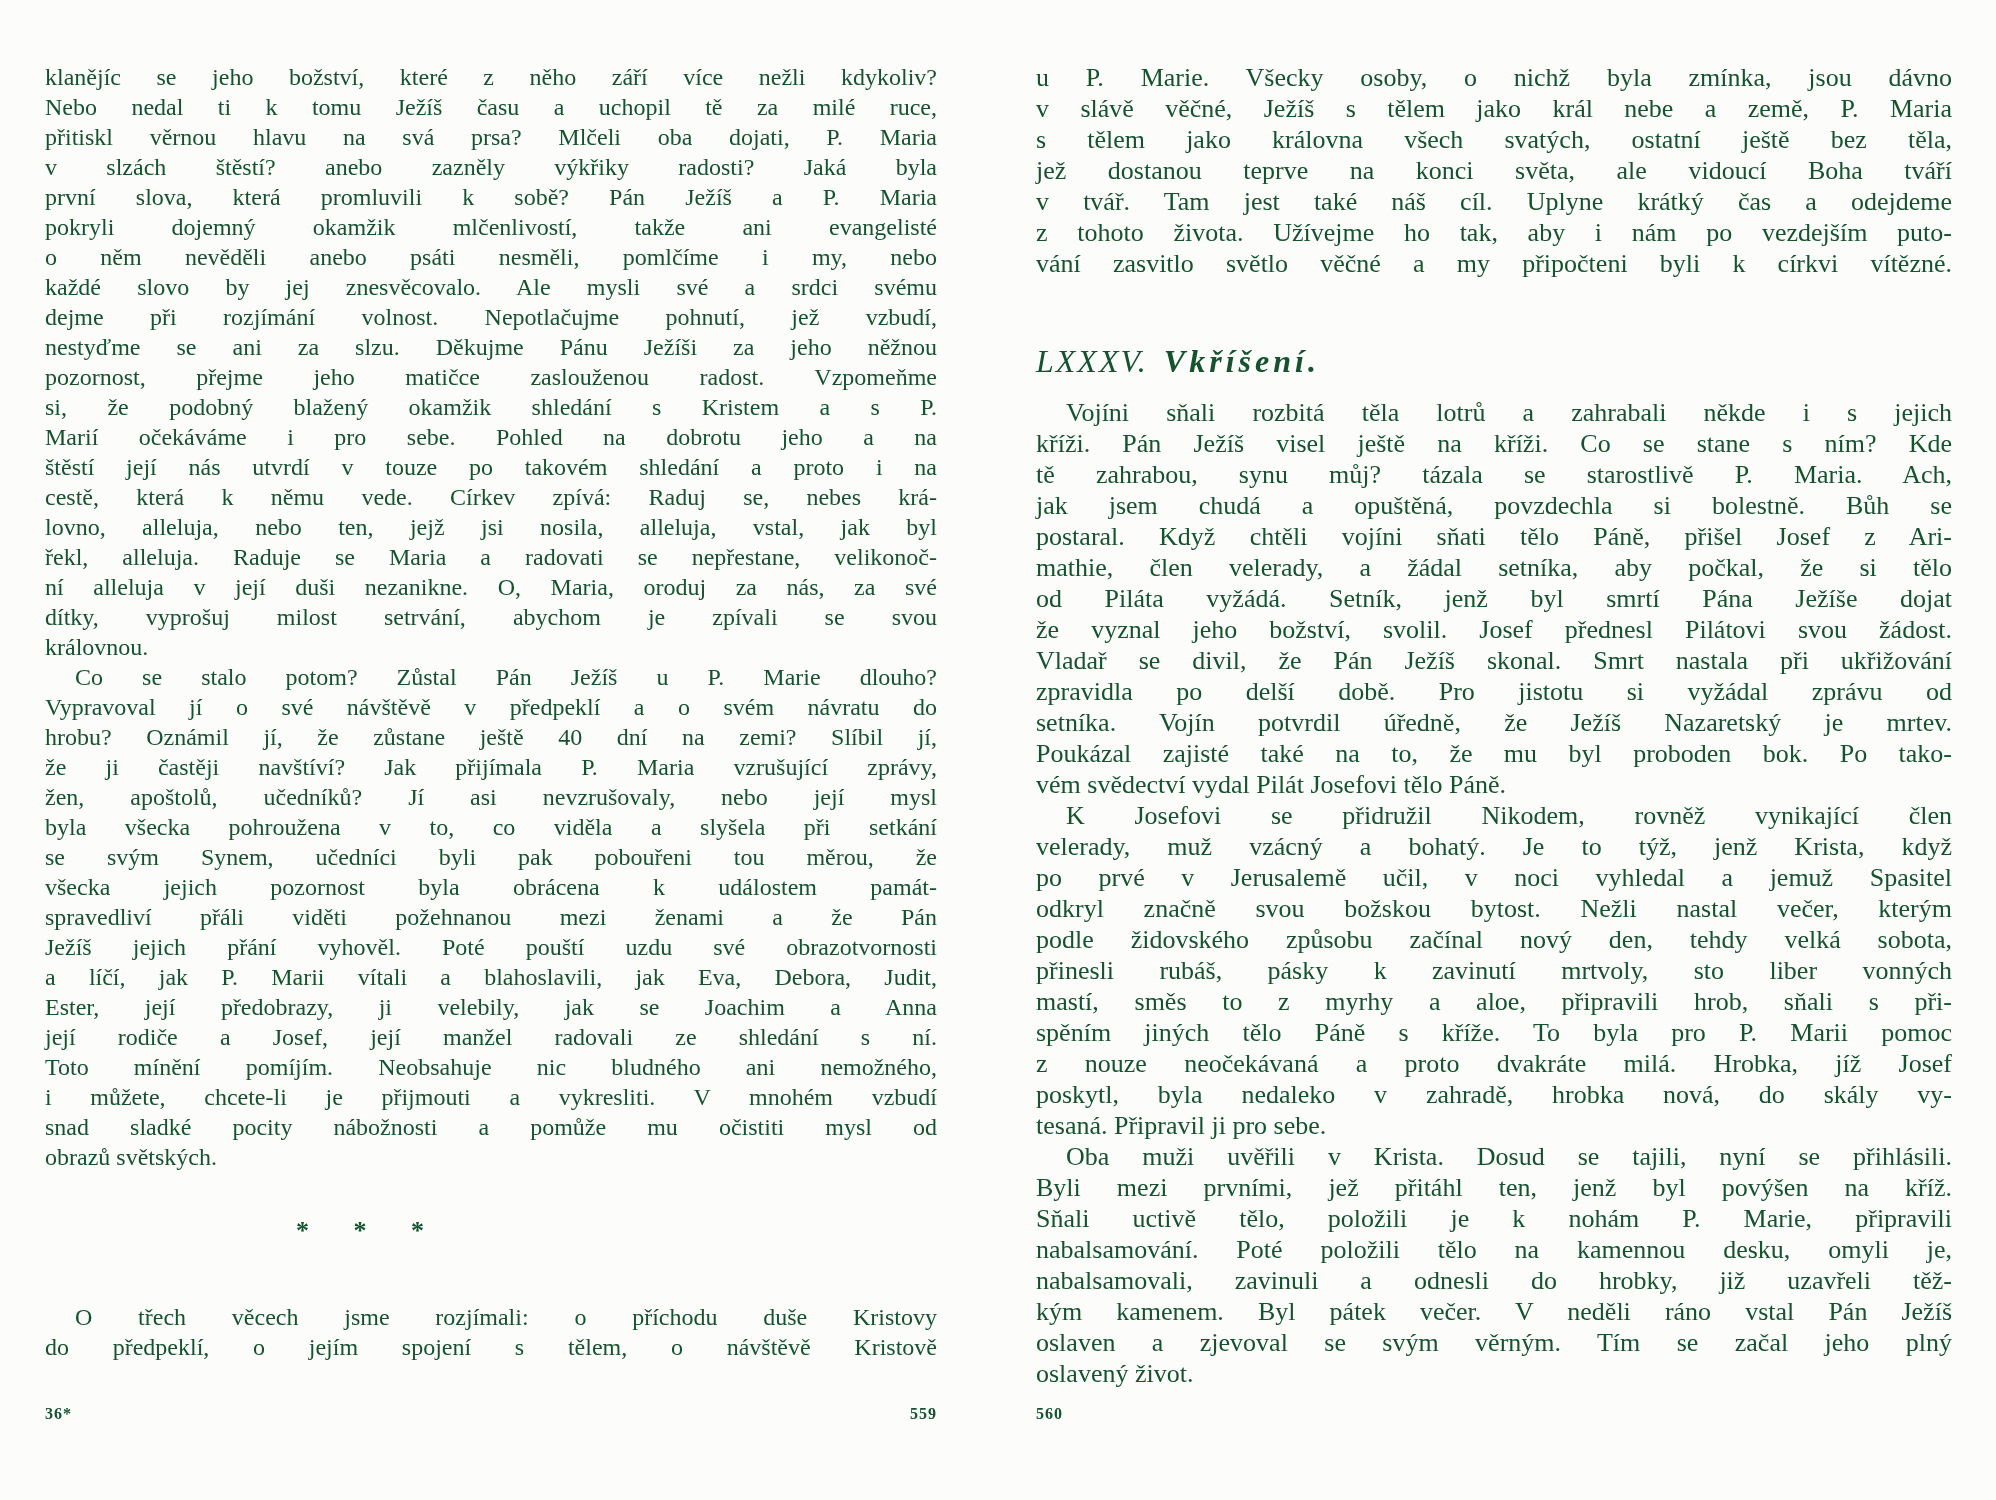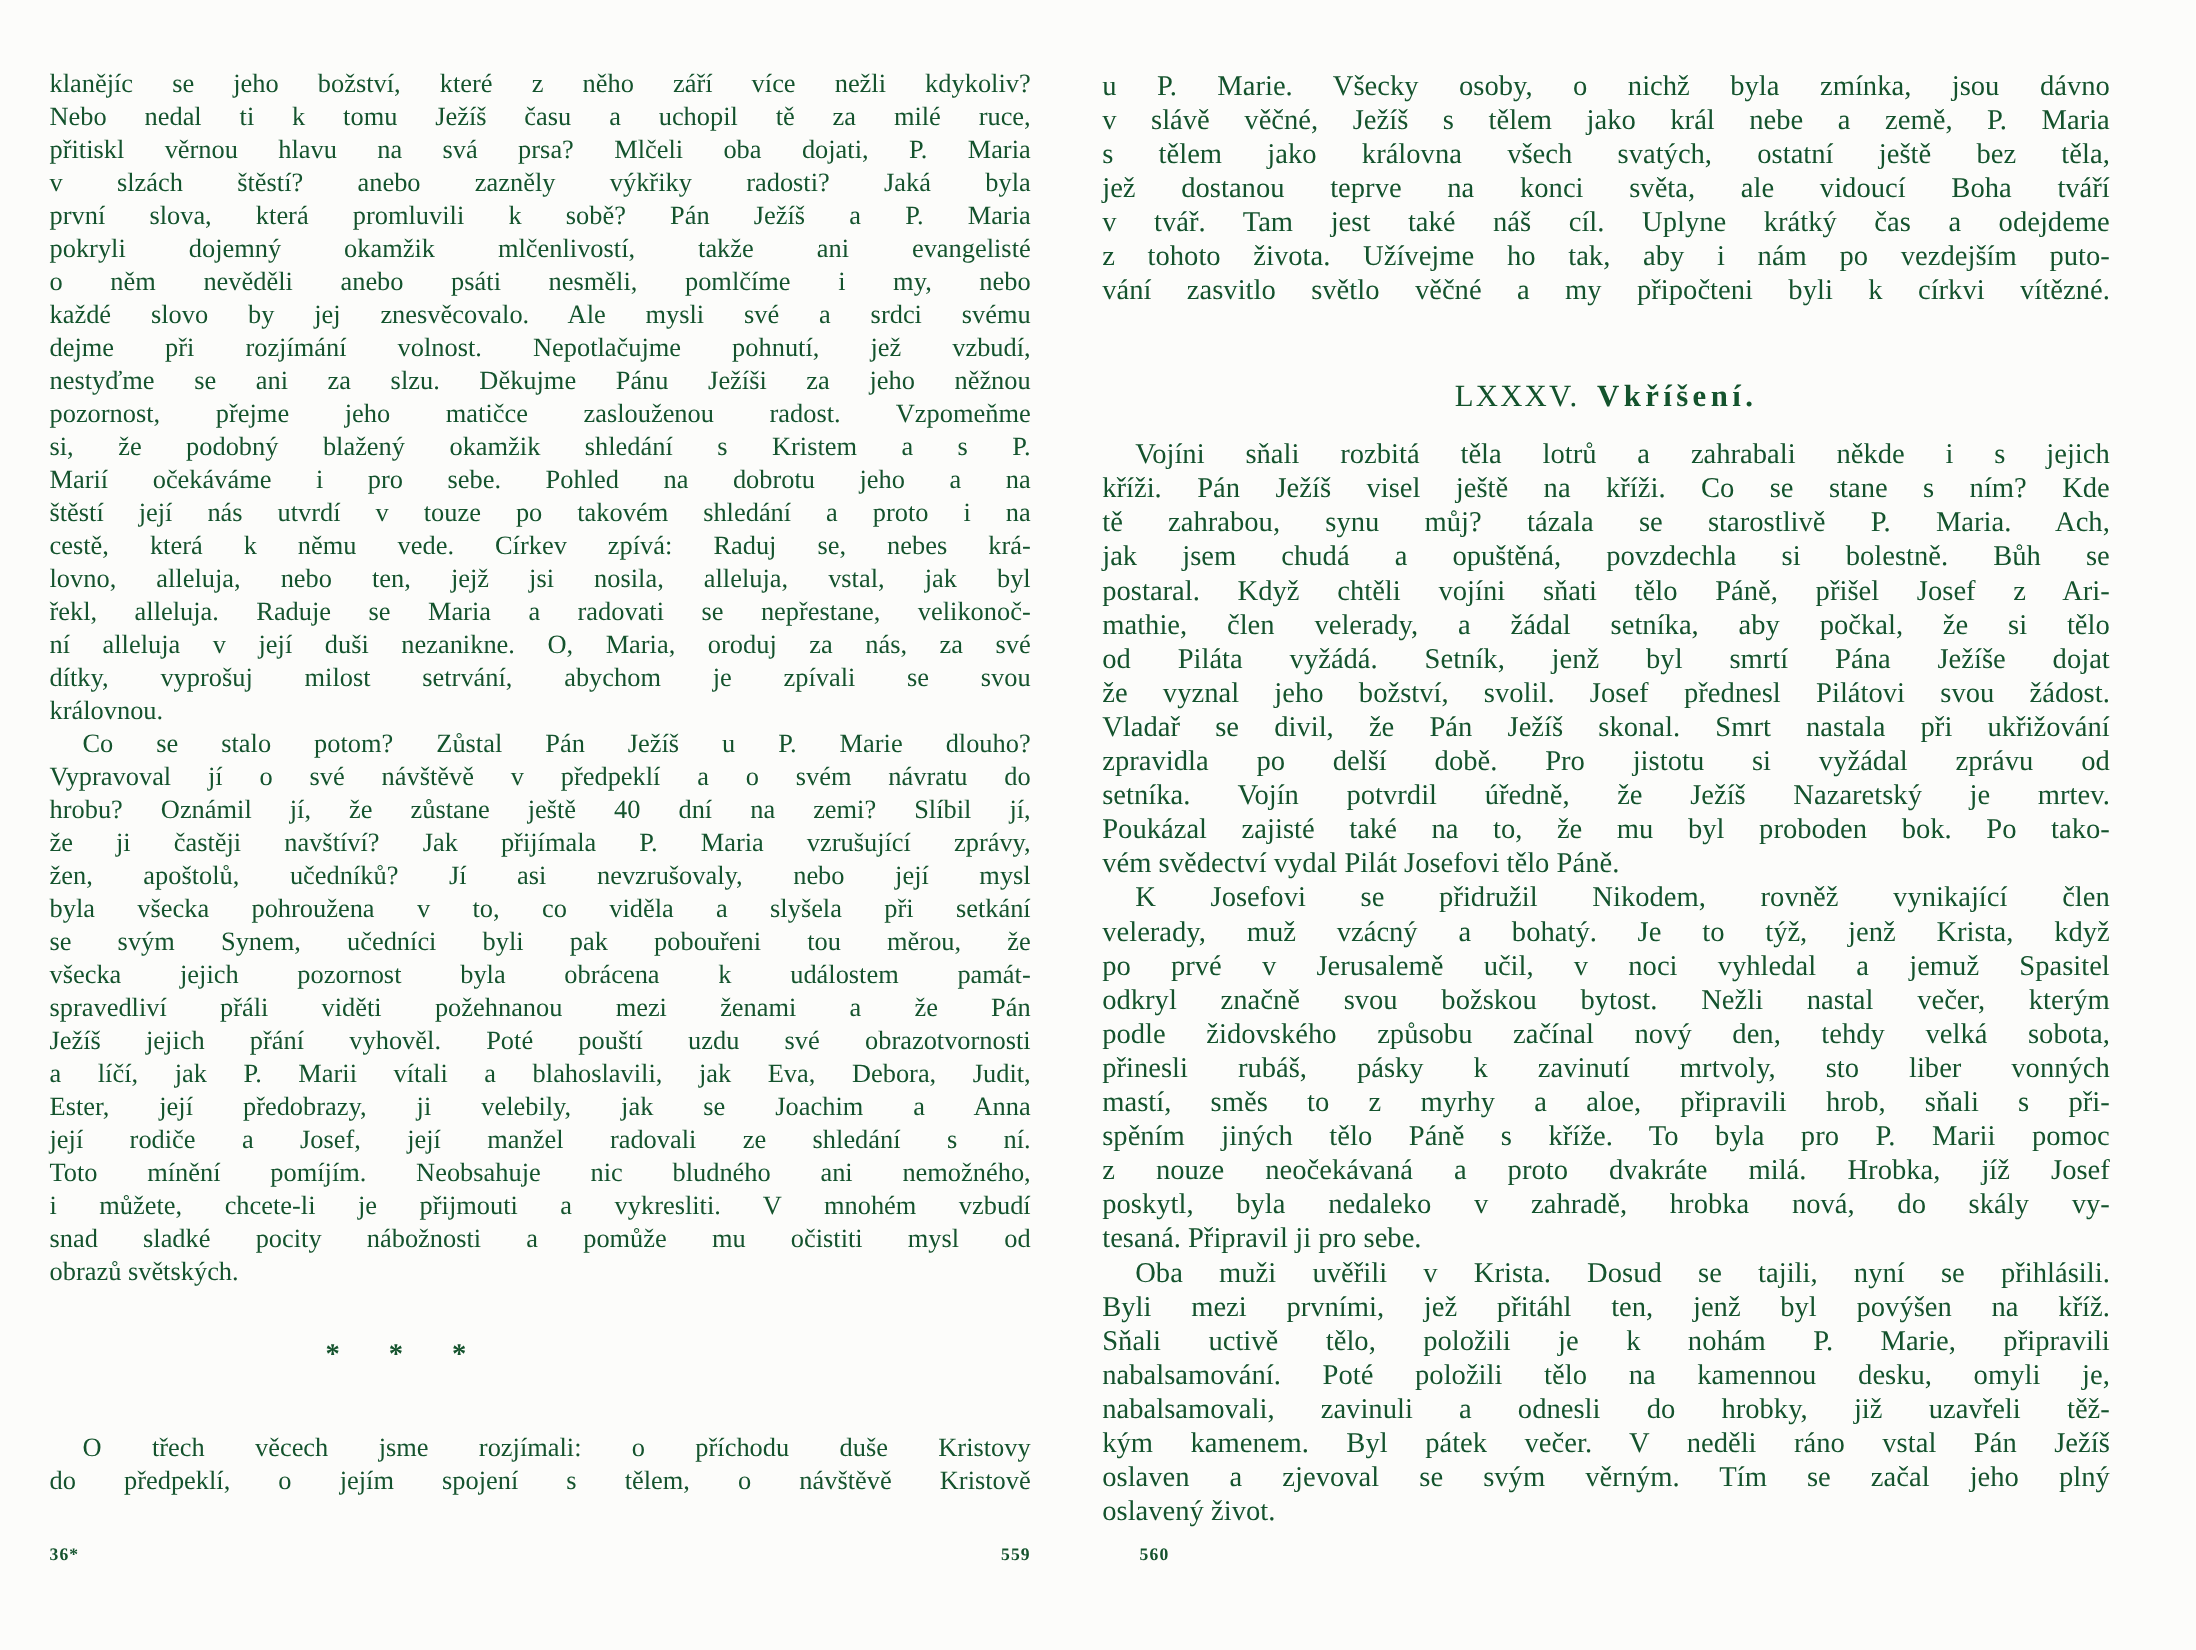--- a/index.html
+++ b/index.html
@@ -7,21 +7,21 @@
     position: relative;
     width: 1996px;
     height: 1500px;
     background: #fcfcfa;
     color: #14532d;
     font-family: "Liberation Serif", "DejaVu Serif", serif;
     overflow: hidden;
   }
   .col { position: absolute; top: 62px; }
   .col-left  { left: 45px;  width: 892px; font-size: 24px; line-height: 30px; }
-  .col-right { left: 1002px; width: 916px; font-size: 26px; line-height: 31px; }
+  .col-right { left: 1036px; width: 916px; font-size: 26px; line-height: 31px; }
 
   .para { margin: 0; }
   .line {
     text-align: justify;
     text-align-last: justify;
     -moz-text-align-last: justify;
     white-space: normal;
   }
   .line.flush  { text-align-last: left; -moz-text-align-last: left; }
   .line.indent { text-indent: 30px; }
@@ -34,24 +34,25 @@
     text-align: center;
     font-size: 26px;
     font-weight: bold;
     word-spacing: 34px;
     letter-spacing: 2px;
   }
   .closing-block { margin-top: 56px; }
 
   .chapter {
     margin: 62px 0 16px 0;
-    text-align: center;
-    font-size: 28px;
+    text-align: left;
+    font-size: 32px;
     line-height: 40px;
     font-weight: normal;
+    font-style: italic;
   }
   .chapter .num   { letter-spacing: 2px; margin-right: 16px; }
   .chapter .title { font-weight: bold; letter-spacing: 4px; }
 
   .footer { position: absolute; top: 1405px; }
   .footer-left  { left: 45px; width: 892px; display: flex; justify-content: space-between; align-items: baseline; }
   .footer-right { left: 1036px; }
   .sig     { font-size: 16px; font-weight: bold; letter-spacing: 1px; }
   .pagenum { font-size: 16px; font-weight: bold; letter-spacing: 1px; }
 </style>

